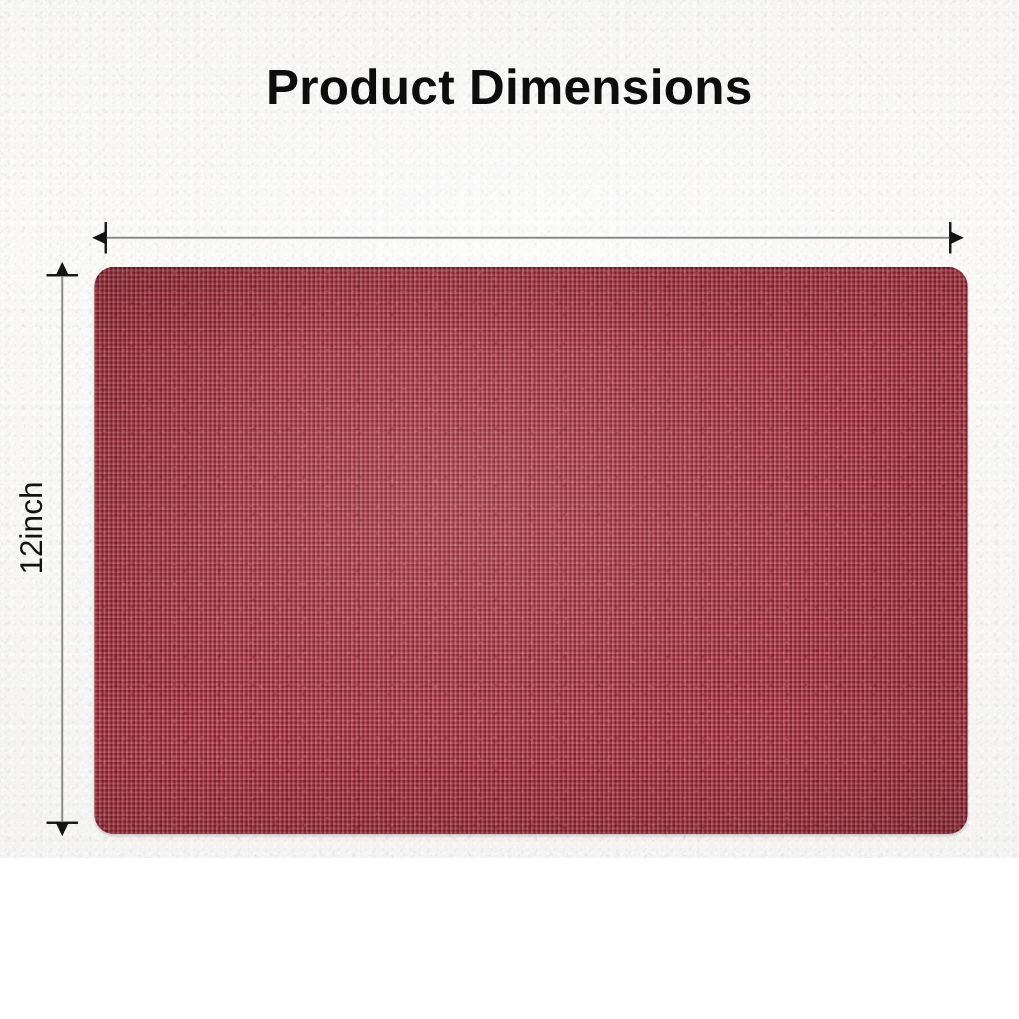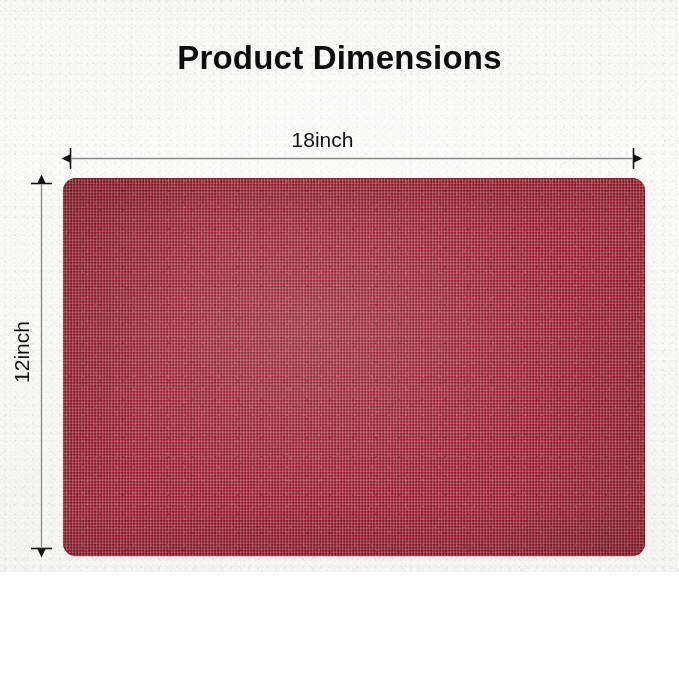--- a/index.html
+++ b/index.html
@@ -173,17 +173,16 @@
     <line x1="633.5" y1="148" x2="633.5" y2="169" stroke="#141414" stroke-width="1.6"></line>
 
     <line x1="71" y1="158.5" x2="633" y2="158.5" stroke="#8a8a8a" stroke-width="1.3" marker-start="url(#arrow-left)" marker-end="url(#arrow-right)"></line>
 
     <line x1="31" y1="183.5" x2="52" y2="183.5" stroke="#141414" stroke-width="1.6"></line>
     <line x1="31" y1="548.5" x2="52" y2="548.5" stroke="#141414" stroke-width="1.6"></line>
 
     <line x1="41.5" y1="184" x2="41.5" y2="548" stroke="#8a8a8a" stroke-width="1.3" marker-start="url(#arrow-left)" marker-end="url(#arrow-right)"></line>
   </svg>
 
-  <div class="dim-label dim-label-width">18inch</div>
 
   <div class="dim-label dim-label-height">12inch</div>
 
 </div>
 
 </body></html>

